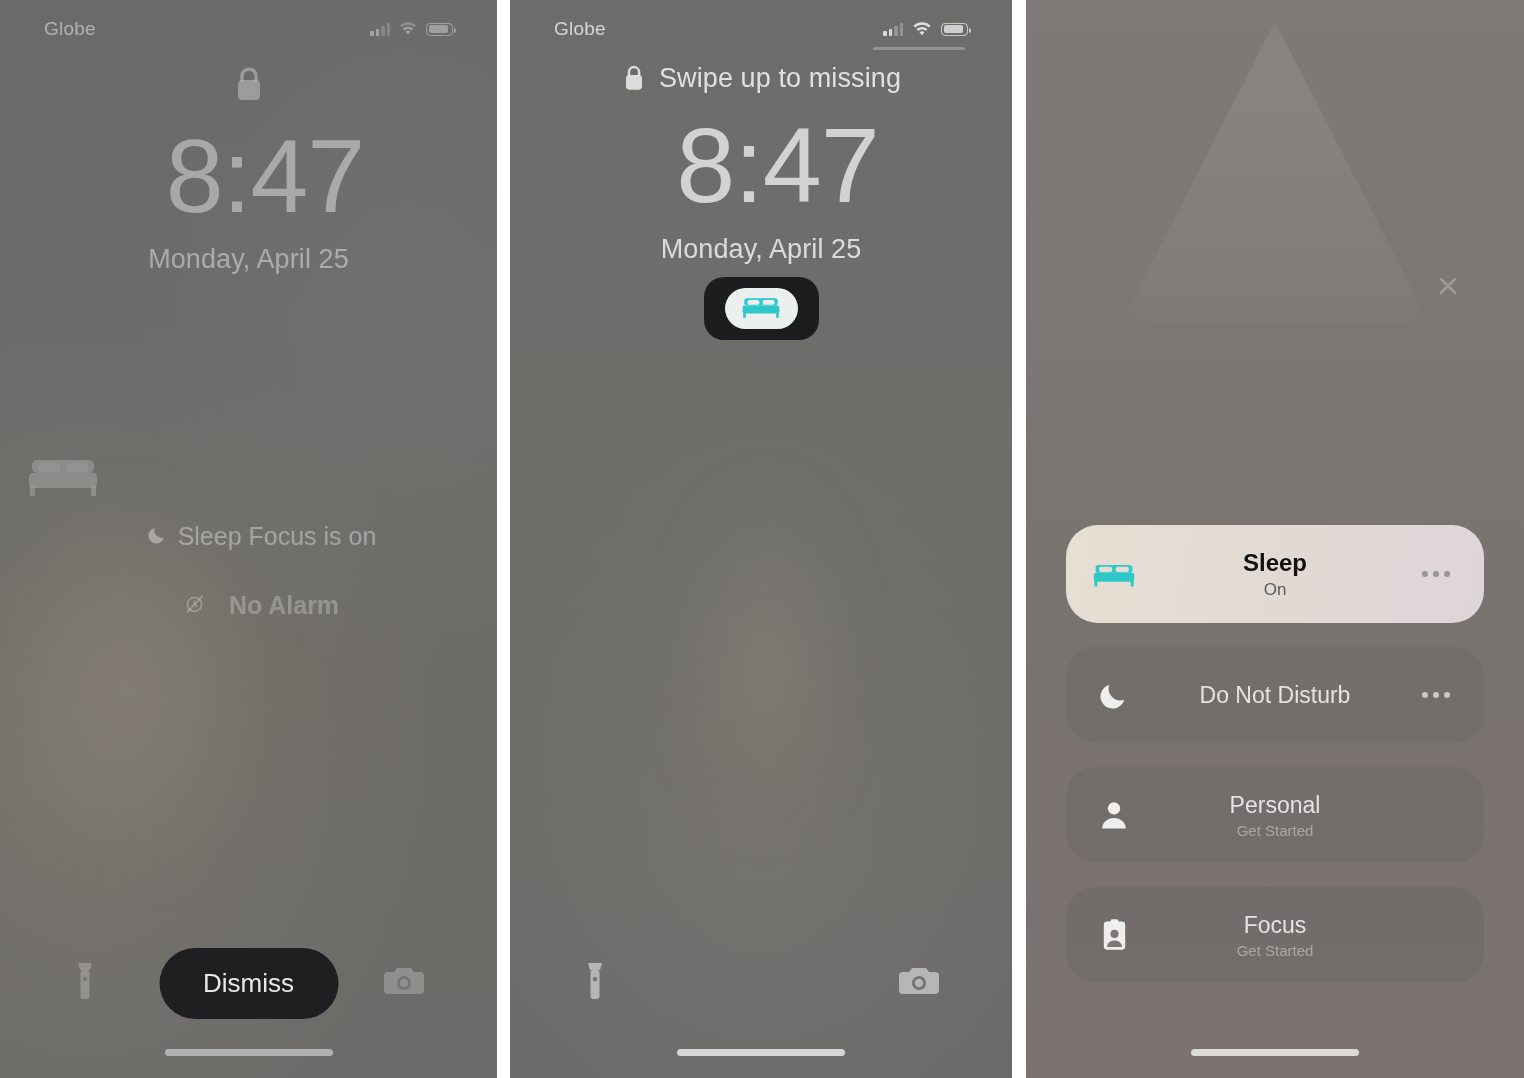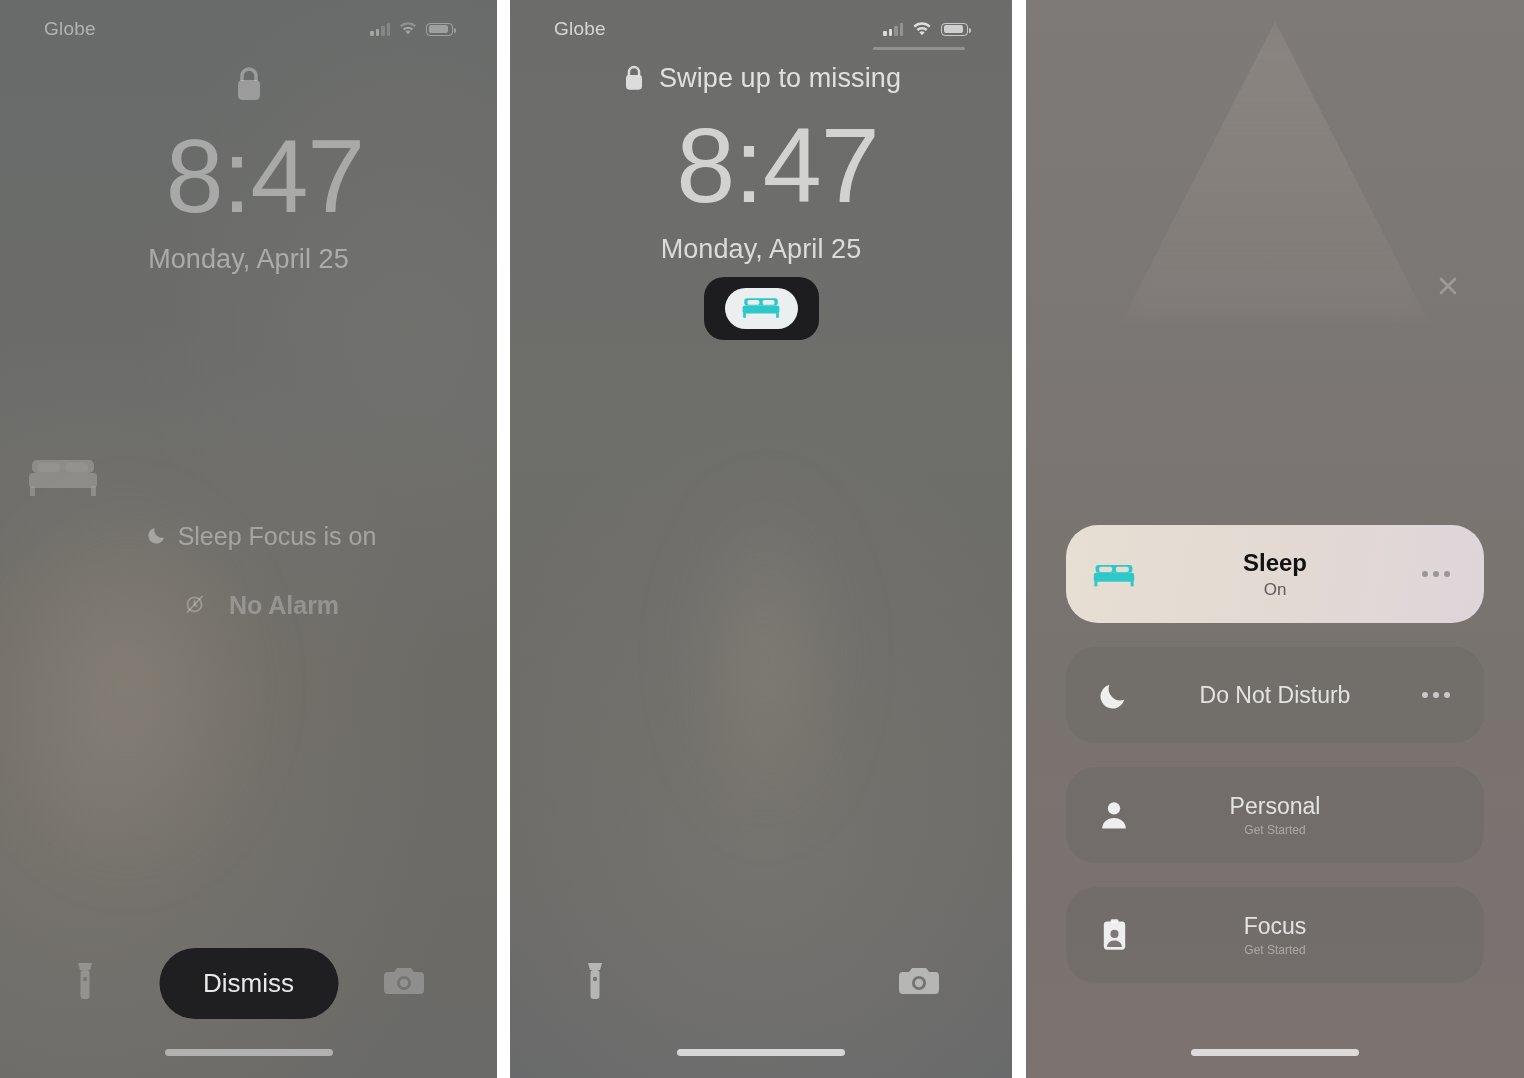--- a/index.html
+++ b/index.html
@@ -137,21 +137,21 @@
   .sheetdesc{text-align:center;font-size:20.5px;line-height:1.34;
     color:rgba(232,230,228,.52);margin:16px auto 0;width:368px;}
 
   .focuslist{position:absolute;left:0;right:0;top:525px;padding:0 40px;box-sizing:border-box;}
   .fcard{position:relative;height:96px;border-radius:30px;
     background:rgba(110,106,103,.62);display:flex;align-items:center;
     margin-bottom:24px;}
   .fcard .fico{width:96px;display:flex;align-items:center;justify-content:center;flex:none;}
   .fcard .ftext{flex:1;text-align:center;padding-right:96px;}
   .fcard .fname{font-size:23px;color:rgba(244,244,244,.88);font-weight:normal;}
-  .fcard .fsub{font-size:12px;color:rgba(235,235,235,.45);margin-top:3px;}
+  .fcard .fsub{font-size:15px;color:rgba(235,235,235,.45);margin-top:3px;}
   .fcard .fmore{position:absolute;right:34px;top:50%;transform:translateY(-50%);
     display:flex;gap:5px;}
   .fcard .fmore i{width:6px;height:6px;border-radius:50%;background:rgba(240,240,240,.70);display:block;}
 
   .fcard.active{
     background:linear-gradient(100deg,#e7dfd3 0%, #e3dad3 45%, #ded5da 100%);
     height:98px;border-radius:32px;
   }
   .fcard.active .fname{color:#121212;font-weight:bold;font-size:24px;}
   .fcard.active .fsub{color:#5c5c5c;font-size:17px;}

